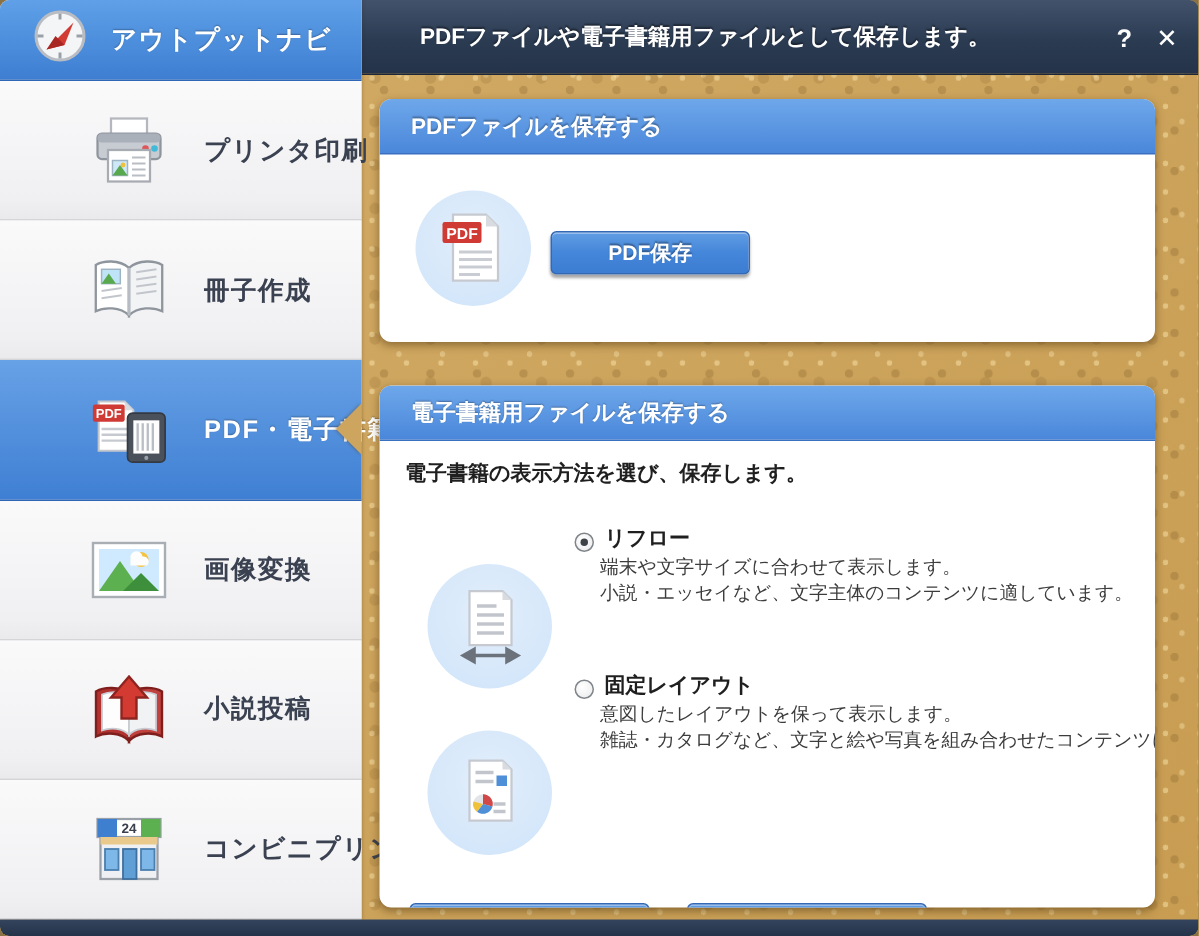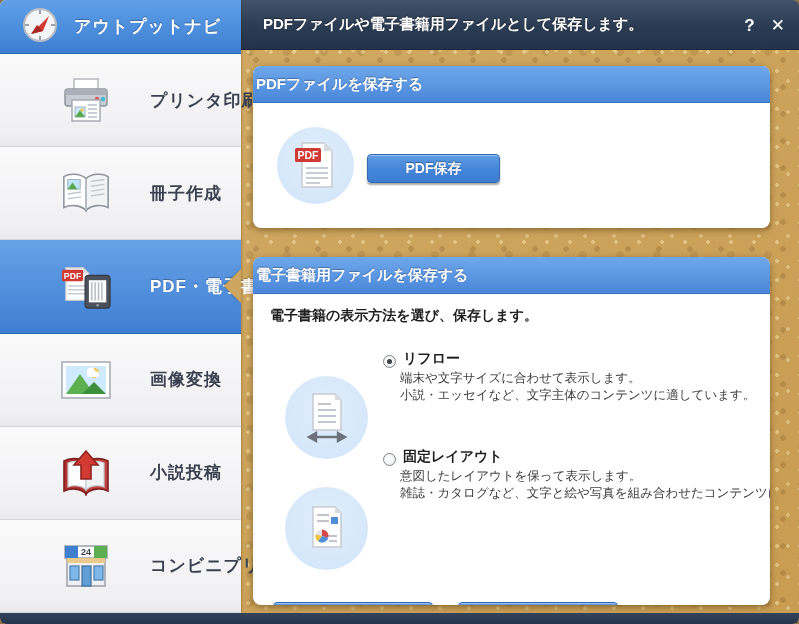--- a/index.html
+++ b/index.html
@@ -18,21 +18,21 @@
       radial-gradient(circle 3px at 22px 3px, rgba(120,80,30,.16) 90%, transparent),
       linear-gradient(135deg,#d2ab66,#c89d52);
     background-size:31px 27px,23px 19px,37px 29px,29px 31px,41px 37px,100% 100%;
   }
 
   
   .content-header{
     position:absolute; left:241px; top:0; width:558px; height:50px;
     background:linear-gradient(180deg,#42526b 0%,#2b3b52 55%,#243349 100%);
     border-bottom:1px solid #1c2737;
-    display:flex; align-items:center;
+    display:flex; align-items:center;padding-left:17px;
   }
   .content-header .title{
     padding-left:22px; color:#fff; font-weight:bold; font-size:15px;
     text-shadow:0 -1px 1px rgba(0,0,0,.4); white-space:nowrap;
   }
   .header-btns{ position:absolute; right:14px; top:0; height:50px; display:flex; align-items:center; gap:16px; }
   .hbtn{ color:#fff; font-weight:bold; font-size:17px; cursor:default; line-height:1; }
 
   
   .sidebar{
@@ -46,21 +46,21 @@
     display:flex; align-items:center; gap:16px; padding-left:22px;
     border-bottom:1px solid #2f66b5;
   }
   .sidebar-header .app-title{
     color:#fff; font-weight:bold; font-size:17px; letter-spacing:1px;
     text-shadow:0 -1px 1px rgba(0,0,0,.3); white-space:nowrap;
   }
   .side-item{
     flex:1 1 auto; position:relative;
     display:flex; align-items:center;
-    padding-left:60px; gap:38px;
+    padding-left:60px; gap:24px;
     background:linear-gradient(180deg,#fafafb 0%,#f0f0f2 85%,#eaeaec 100%);
     border-bottom:1px solid #d5d5d8;
     cursor:default;
   }
   .side-item .icon{ width:52px; height:50px; flex:0 0 52px; display:flex; align-items:center; justify-content:center; }
   .side-item .lbl{
     font-size:17px; font-weight:bold; color:#3a4150; letter-spacing:1px; white-space:nowrap;
   }
   .side-item.selected{
     background:linear-gradient(180deg,#67a1e6,#3f7fd3);
@@ -80,21 +80,21 @@
     position:absolute; left:253px; width:517px;
     background:#fff; border-radius:8px;
     box-shadow:0 2px 6px rgba(70,45,10,.5);
     overflow:hidden;
   }
   .panel-pdf{ top:66px; height:162px; }
   .panel-ebook{ top:257px; height:348px; }
   .panel-head{
     height:37px; background:linear-gradient(180deg,#6ea7ea,#4a87da);
     border-bottom:1px solid #3a70c0;
-    display:flex; align-items:center; padding-left:3px;
+    display:flex; align-items:center; padding-left:21px;
   }
   .panel-head .ph-lbl{
     color:#fff; font-weight:bold; font-size:15px;
     text-shadow:0 -1px 1px rgba(0,0,0,.3); white-space:nowrap;
   }
   .panel-body{ position:relative; width:100%; }
   .panel-pdf .panel-body{ height:125px; }
   .panel-ebook .panel-body{ height:311px; }
 
   .blue-circle{

